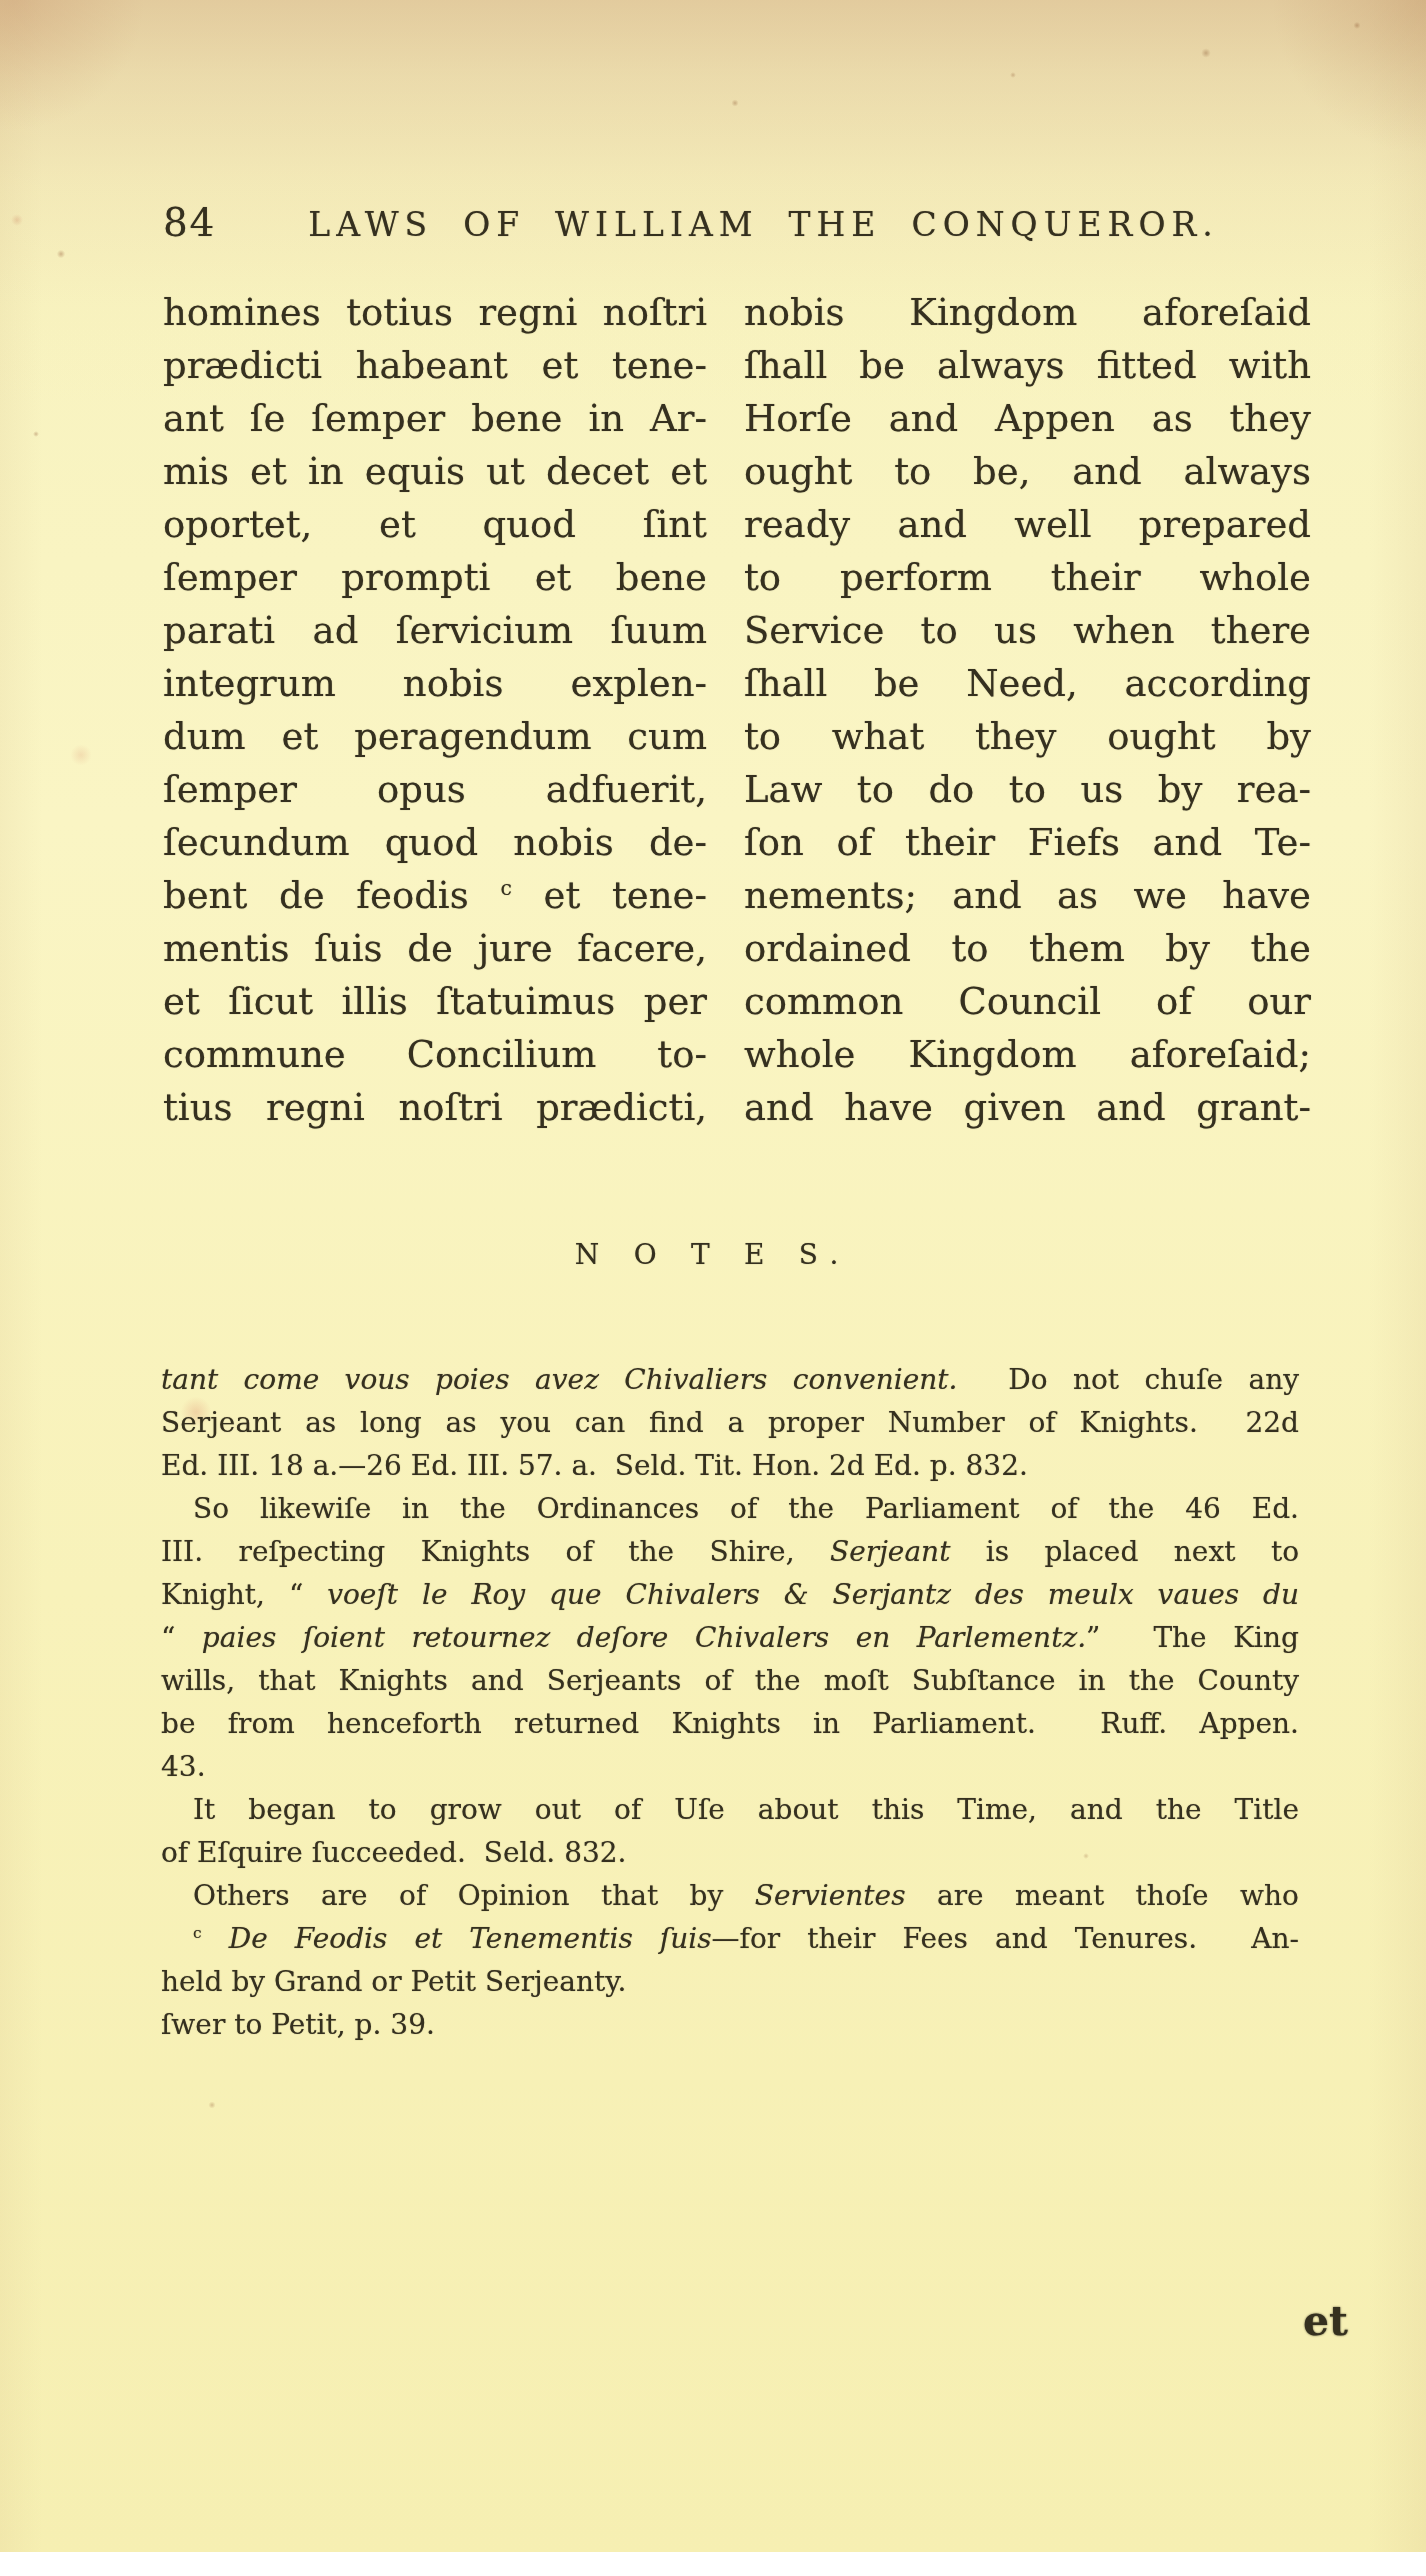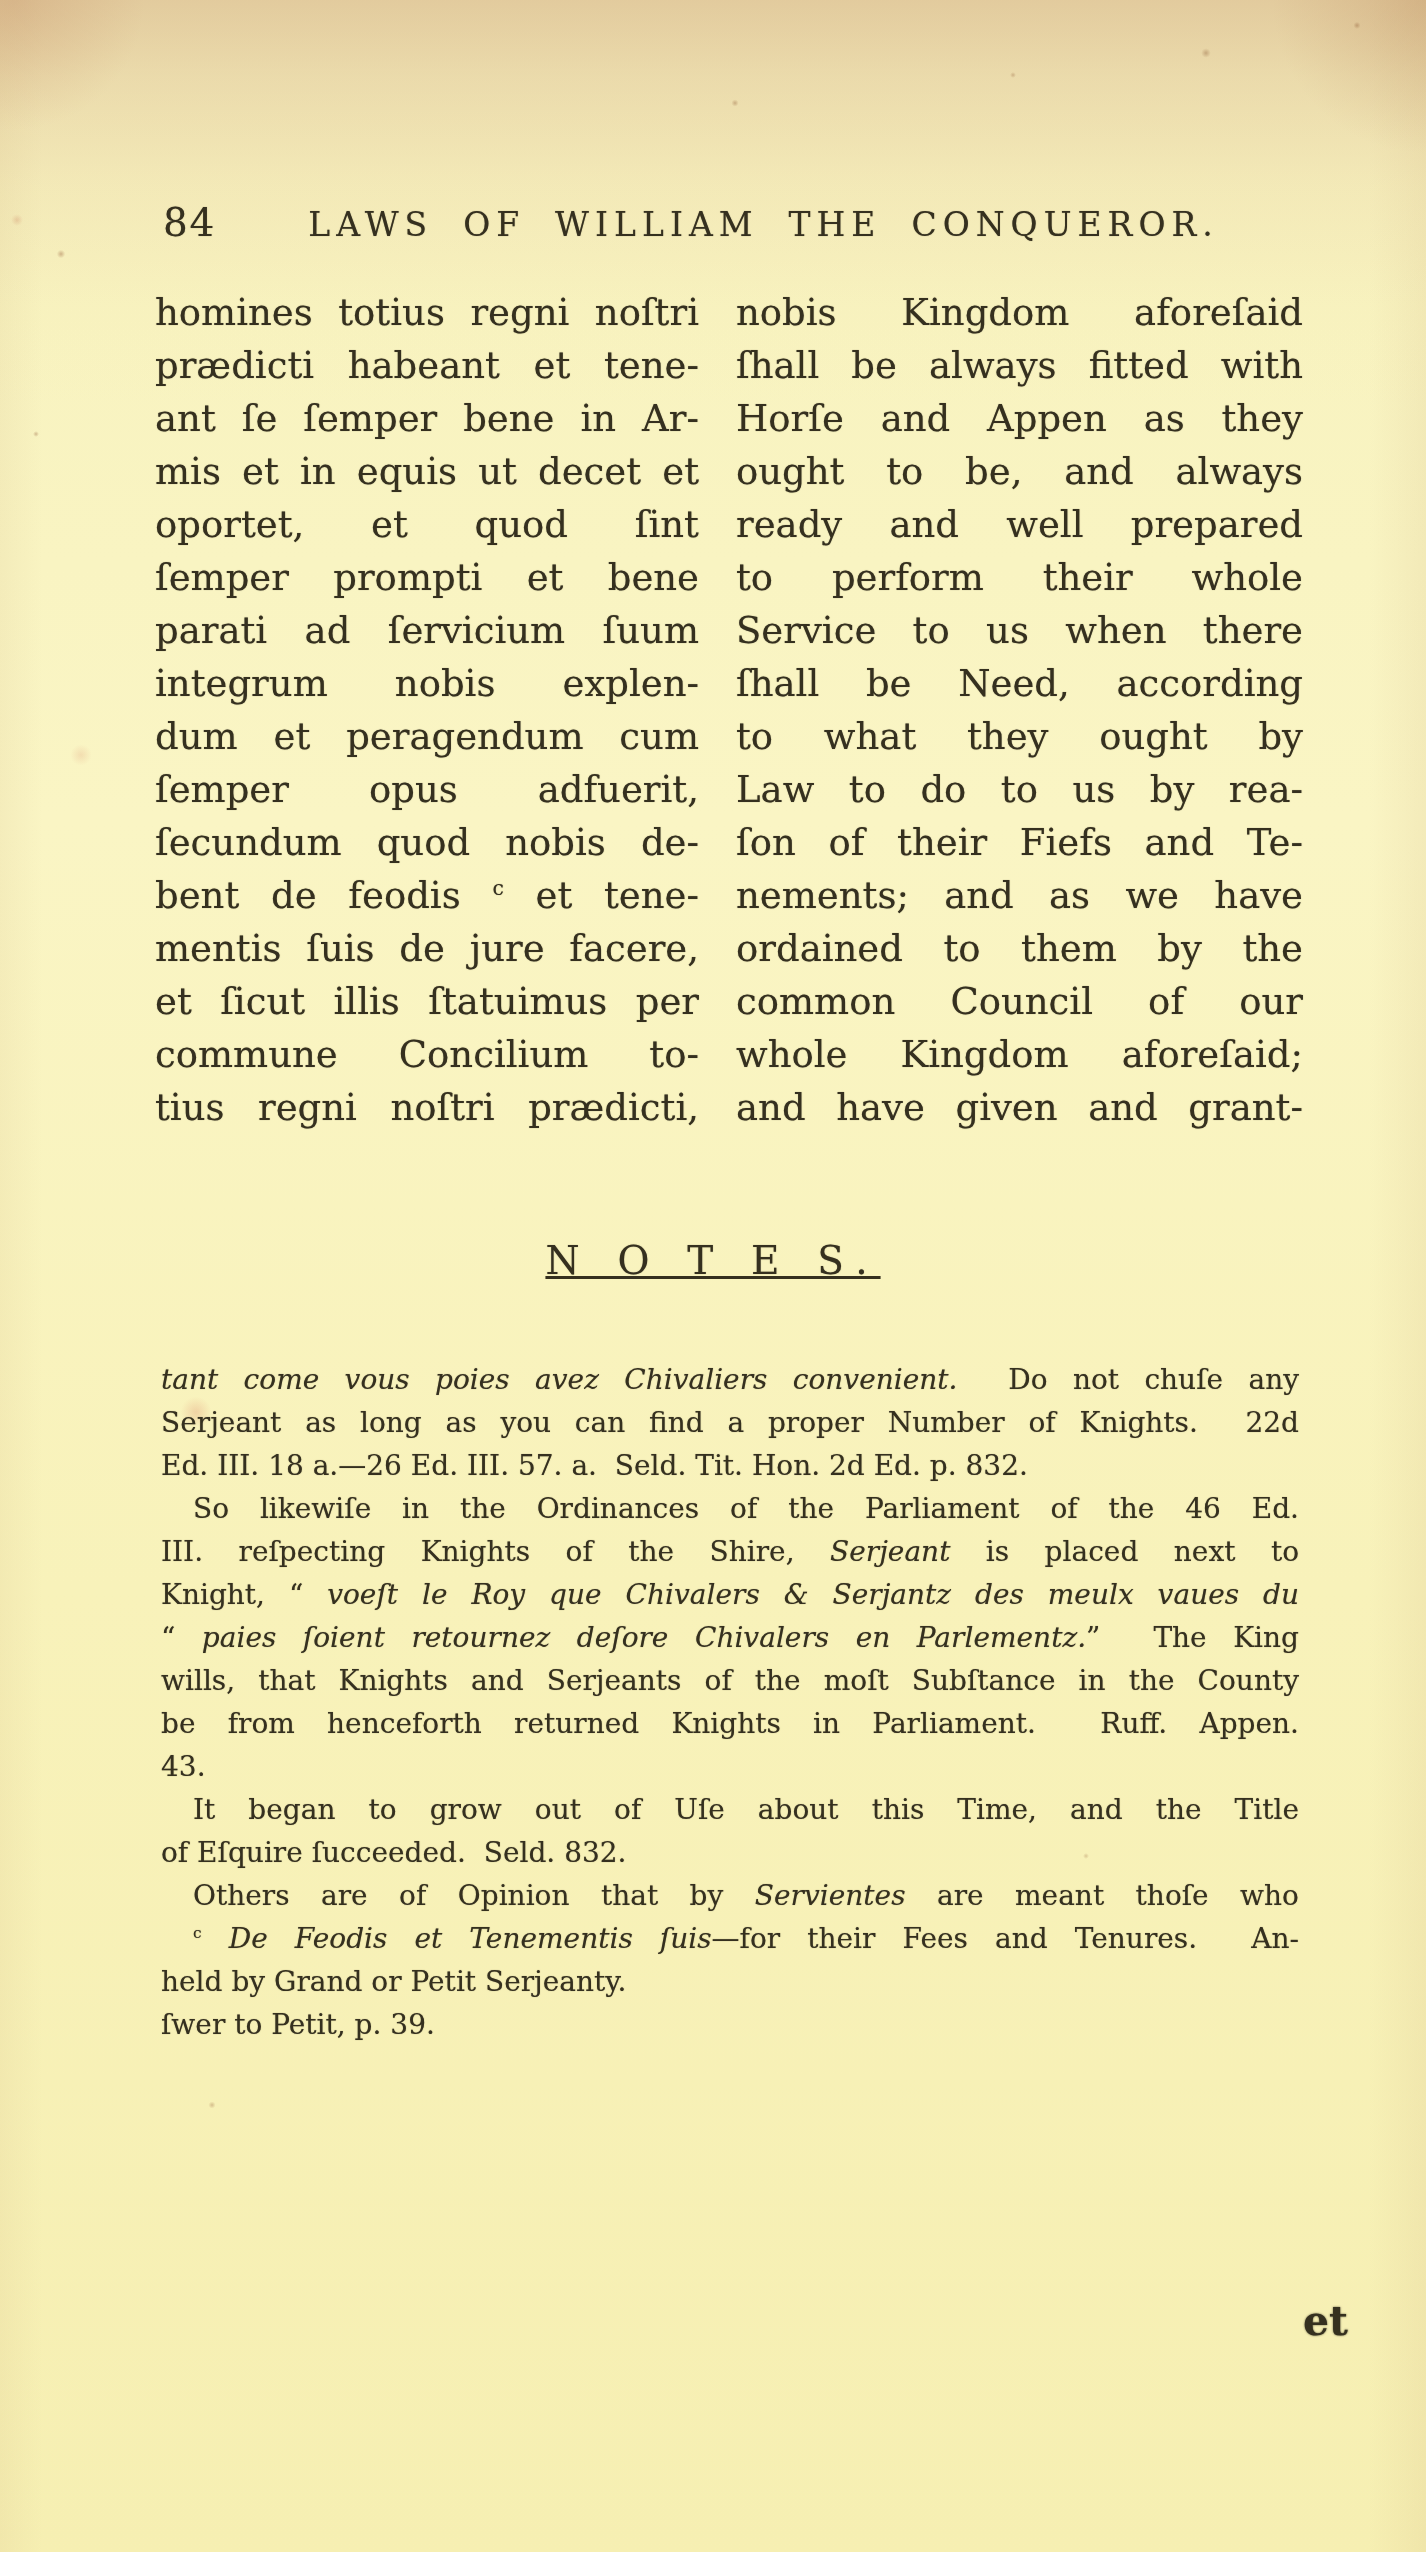--- a/index.html
+++ b/index.html
@@ -32,30 +32,30 @@
       radial-gradient(circle 4.2px at 457px 1050px, rgba(200,120,90,0.25), rgba(200,120,90,0) 70%),
       radial-gradient(circle 3.4px at 1270px 1634px, rgba(150,95,60,0.30), rgba(150,95,60,0) 70%),
       radial-gradient(circle 8.5px at 17px 220px, rgba(200,120,90,0.30), rgba(200,120,90,0) 70%),
       
       linear-gradient(180deg, #f2e8bc 0%, #f8f3c0 12%, #faf5c4 32%, #f8f2ba 62%, #f6efb2 100%);
   }
   .ink{color:#35301f;text-shadow:0 0 1px rgba(53,48,31,0.5);}
   .header{position:absolute;top:200px;left:163px;width:1148px;display:flex;align-items:baseline;}
   .pagenum{font-size:39px;letter-spacing:1.7px;}
   .running-title{flex:1;text-align:center;font-size:33px;letter-spacing:6px;word-spacing:13.5px;white-space:nowrap;}
-  .columns{position:absolute;top:286px;left:155px;width:1148px;display:flex;}
+  .columns{position:absolute;top:286px;left:163px;width:1148px;display:flex;}
   .col-latin{width:544px;margin-right:37px;}
   .col-english{width:567px;}
   .col .tline{font-size:37px;line-height:53px;height:53px;}
   .tline{text-align:justify;text-align-last:justify;white-space:normal;}
   .tline.nojust{text-align-last:left;}
   .tline.indent{text-indent:32px;}
   .i{font-style:italic;}
   .sup{vertical-align:super;font-size:0.55em;line-height:0;}
-  .notes-heading{position:absolute;top:1238px;left:0;width:1426px;text-align:center;font-size:39px;letter-spacing:12.7px;text-decoration:underline;}
+  .notes-heading{position:absolute;top:1238px;left:0;width:1426px;text-align:center;font-size:28px;letter-spacing:12.7px;}
   .notes{position:absolute;top:1358px;left:161px;width:1138px;}
   .notes .tline{font-size:28px;line-height:43px;min-height:43px;}
   .catchword{position:absolute;top:2297px;right:78px;font-size:41px;font-weight:bold;text-shadow:0 0 2.1px rgba(47,42,28,0.8);}
   .bottom-strip{position:absolute;left:0;bottom:0;width:1426px;height:12px;background:#ffffff;}
 </style>
 </head>
 <body>
 
 <div class="page">
 

